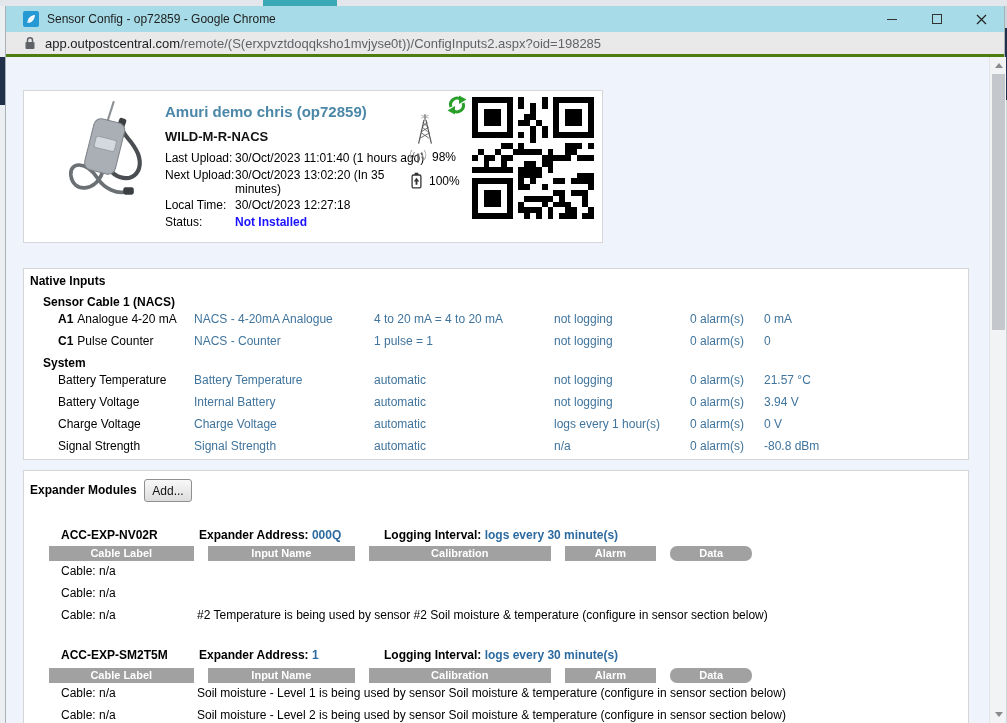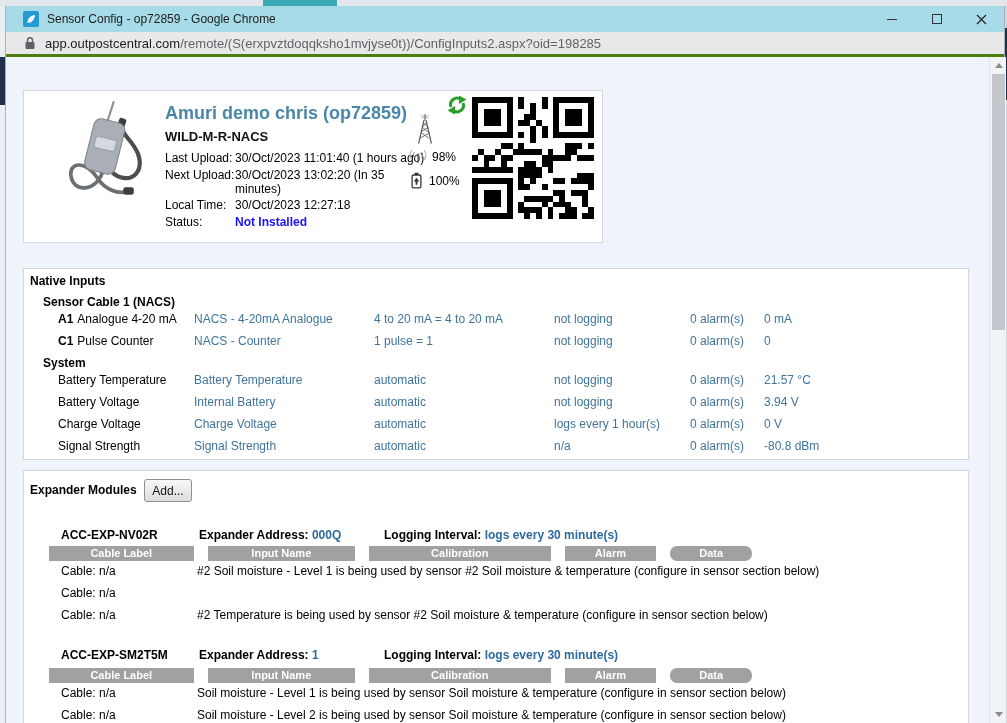--- a/index.html
+++ b/index.html
@@ -44,21 +44,21 @@
 
   
   .box { position:absolute; background:#fff; border:1px solid #d6d6d6; }
   .box1 { left:17px; top:33px; width:580px; height:153px; }
   .box2 { left:17px; top:211px; width:946px; height:192px; }
   .box3 { left:17px; top:413px; width:946px; height:320px; }
 
   
   .devimg { position:absolute; left:30px; top:8px; width:105px; height:100px; }
   .devinfo { position:absolute; left:141px; top:0; width:260px; }
-  .devname { position:absolute; left:0; top:12px; font-size:18px; font-weight:bold; color:#4b87a8; white-space:nowrap;text-align:right; }
+  .devname { position:absolute; left:0; top:12px; font-size:15px; font-weight:bold; color:#4b87a8; white-space:nowrap;text-align:right; }
   .devmodel { position:absolute; left:0; top:38px; font-size:13px; font-weight:bold; color:#111; }
   .frow { position:absolute; left:0; display:flex; }
   .flabel { width:70px; flex:0 0 auto; }
   .fvalue { width:185px; }
   .f0 { top:60px; } .f1 { top:77px; } .f2 { top:107px; } .f3 { top:124px; }
   .status-link { color:#1a12ff; font-weight:bold; text-decoration:none; cursor:pointer; }
   .refresh { position:absolute; left:423px; top:4px; width:20px; height:20px; cursor:pointer; }
   .tower { position:absolute; left:390px; top:20px; width:22px; height:36px; }
   .sigrow { position:absolute; left:385px; top:58px; display:flex; align-items:center; gap:5px; }
   .batrow { position:absolute; left:387px; top:81px; display:flex; align-items:center; gap:7px; }
@@ -504,21 +504,20 @@
         </div>
         <div class="exp-head h1">
           <div class="th thw0">Cable Label</div>
           <div class="th thw1">Input Name</div>
           <div class="th thw2">Calibration</div>
           <div class="th thw3">Alarm</div>
           <div class="th thw4">Data</div>
         </div>
         <div class="exp-row e10">
           <span class="ecable">Cable: n/a</span>
-          <span class="einput">#2 Soil moisture - Level 1 is being used by sensor #2 Soil moisture &amp; temperature (configure in sensor section below)</span>
         </div>
         <div class="exp-row e11">
           <span class="ecable">Cable: n/a</span>
         </div>
         <div class="exp-row e12">
           <span class="ecable">Cable: n/a</span>
           <span class="einput">#2 Temperature is being used by sensor #2 Soil moisture &amp; temperature (configure in sensor section below)</span>
         </div>
 
         <div class="mod-row m2name">

